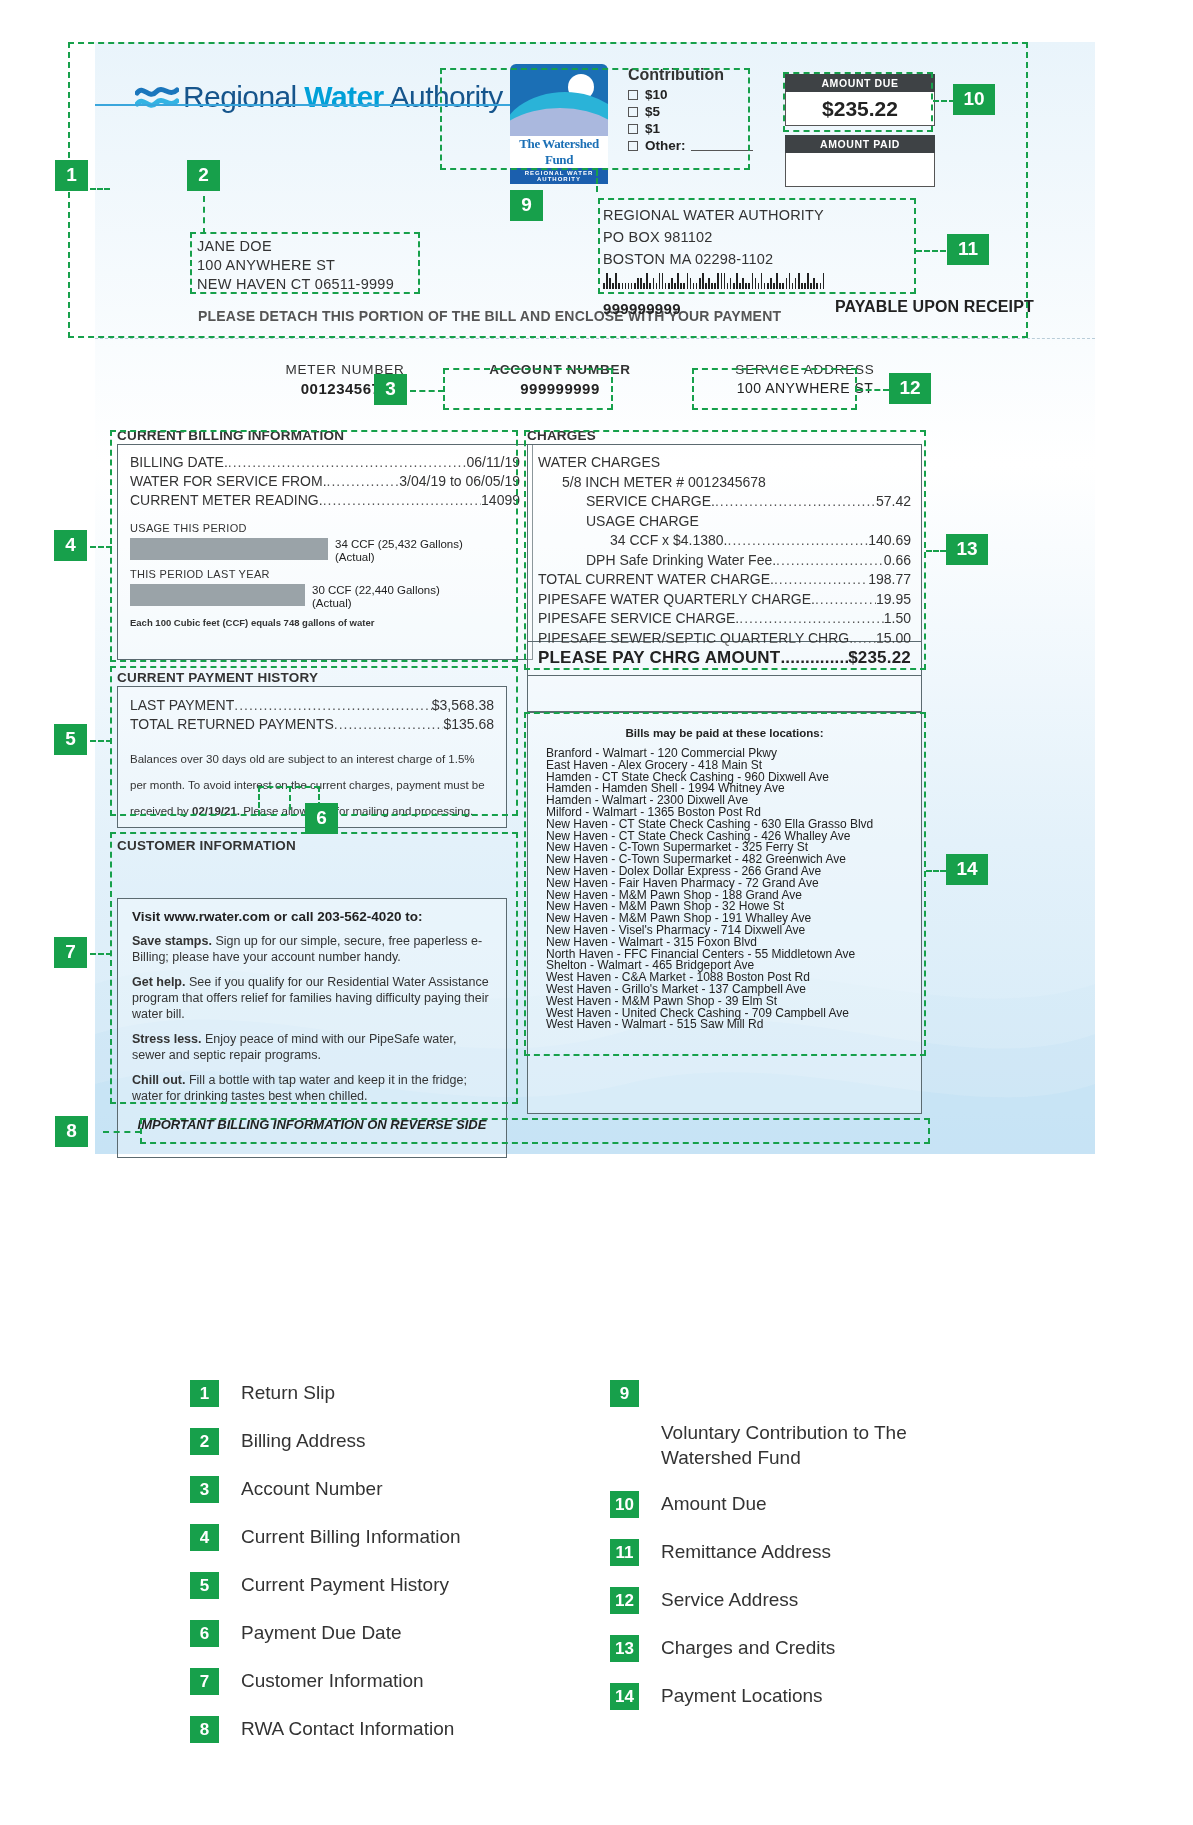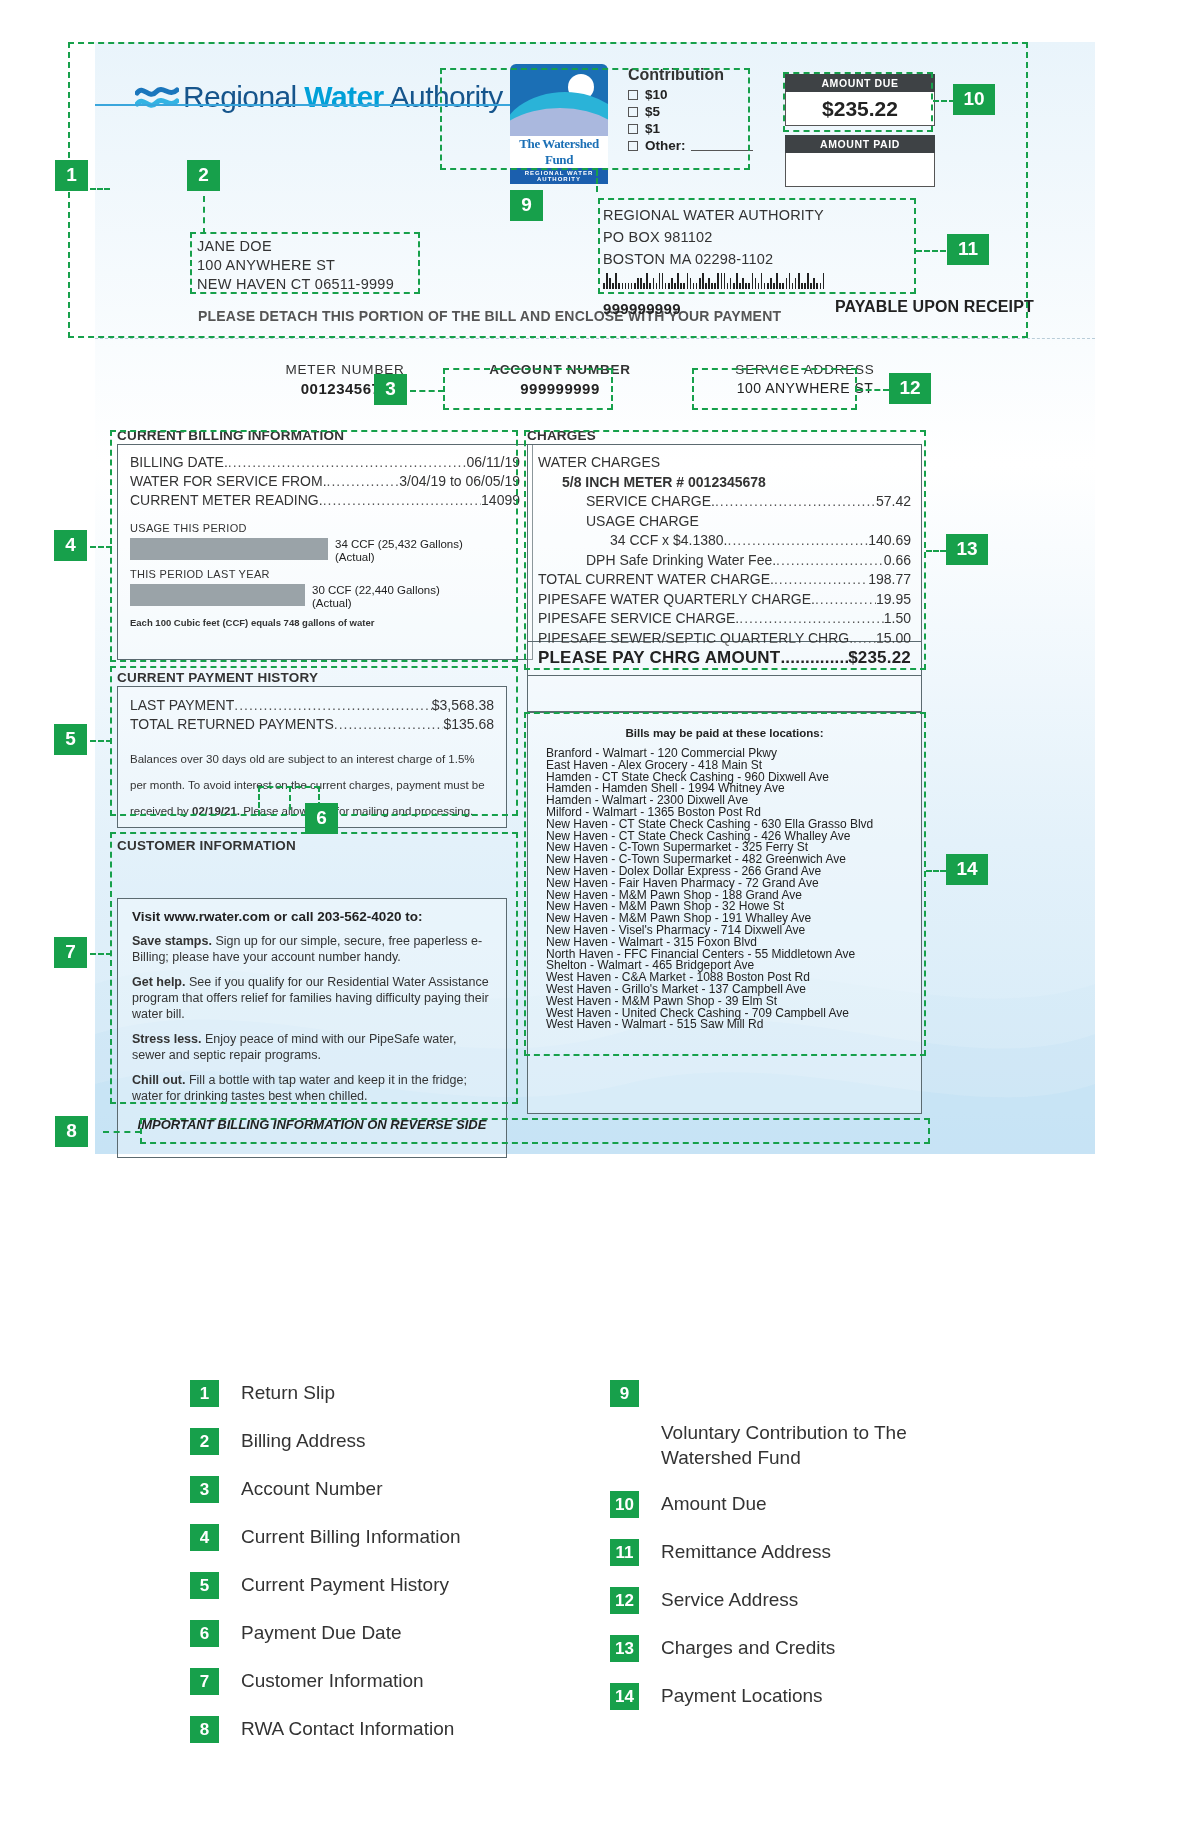--- a/index.html
+++ b/index.html
@@ -414,21 +414,21 @@
           </div>
         </div>
         <div class="tiny" style="margin-top:7px;">Each 100 Cubic feet (CCF) equals 748 gallons of water</div>
       </div>
     </div>
 
     <div class="panel-label" style="left:432px; top:386px;text-align:center;">CHARGES</div>
     <div class="panel" style="left:432px; top:402px; width:395px; height:198px;">
       <div style="padding:8px 10px 0 10px;">
         <div class="chg-line">WATER CHARGES</div>
-        <div class="chg-line" style="font-weight:bold; padding-left:24px;">5/8 INCH METER # 0012345678</div>
+        <div class="chg-line" style="font-weight:normal; padding-left:24px;">5/8 INCH METER # 0012345678</div>
         <div id="chg-rows">
             <div class="ln chg-line" style="padding-left: 48px;">
               <span>SERVICE CHARGE.</span>
               <span class="dots"> ............................................................</span>
               <span>57.42</span>
             </div>
             <div class="ln chg-line" style="padding-left: 48px;">
               <span>USAGE CHARGE</span>
             </div>
             <div class="ln chg-line" style="padding-left: 72px;">

